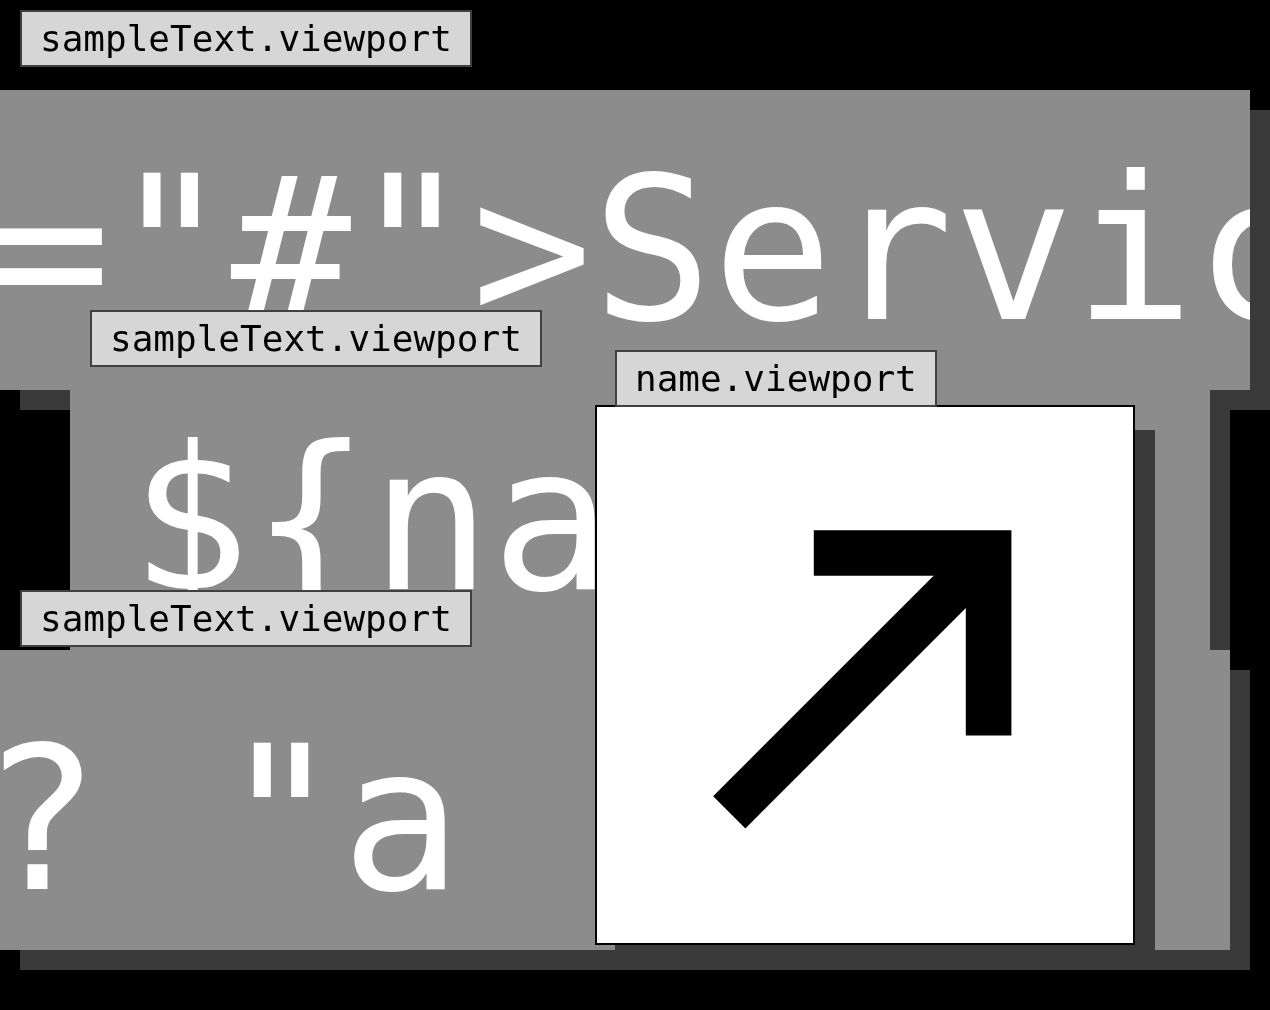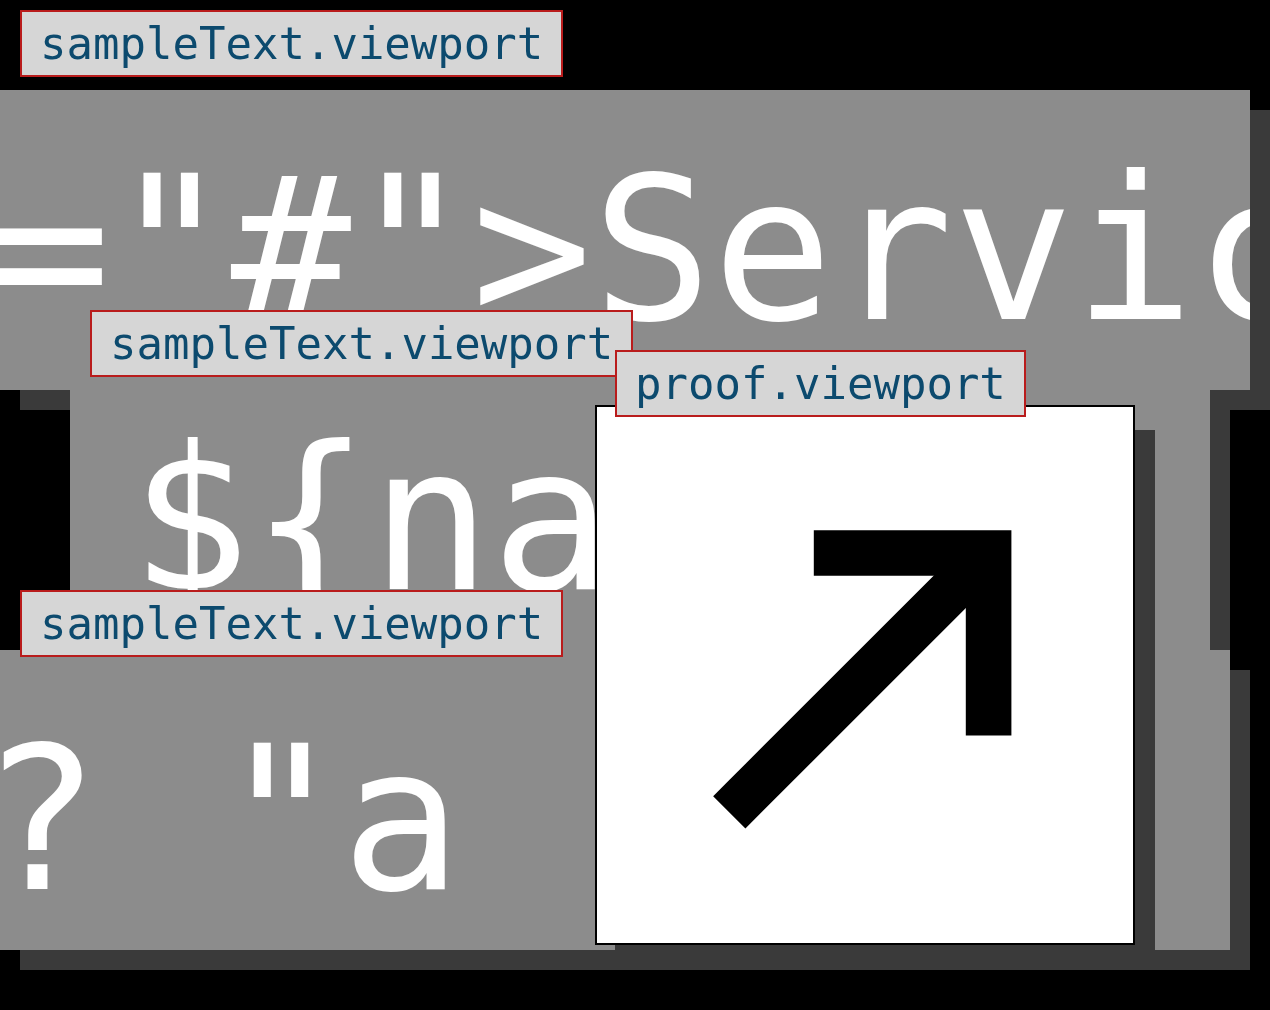--- a/index.html
+++ b/index.html
@@ -20,25 +20,25 @@
   .window {
     position: absolute;
   }
   .shadow {
     position: absolute;
     background: #3a3a3a;
   }
   .tab {
     position: absolute;
     background: #d6d6d6;
-    border: 2px solid #b91c1c;
-    font-size: 44px;
+    border: 2px solid #404040;
+    font-size: 36px;
     padding: 6px 18px;
     white-space: nowrap;
-    color: #0c4a6e;
+    color: #000000;
   }
   .panel {
     position: absolute;
     background: #8c8c8c;
     overflow: hidden;
   }
   .sample-text {
     position: absolute;
     color: #fff;
     font-size: 200px;
@@ -91,17 +91,17 @@
 
   <div class="window" style="left:0px; top:0px;">
     <div class="shadow" style="left:615px; top:430px; width:540px; height:540px;"></div>
     <div class="proof-panel" style="left:595px; top:405px; width:540px; height:540px;">
       <svg viewBox="0 0 100 100" style="left:80px; top:70px; width:380px; height:380px;">
         <path d="M 18 84 L 78 24" stroke="#000" stroke-width="12" fill="none" stroke-linecap="square"></path>
         <path d="M 36 20 L 82 20 L 82 68" stroke="#000" stroke-width="12" fill="none" stroke-linecap="butt"></path>
       </svg>
     </div>
     <div class="tab" style="left:615px; top:350px;">
-      <span>proof.viewport</span>
+      <span>name.viewport</span>
     </div>
   </div>
 
 </div>
 
 </body></html>

